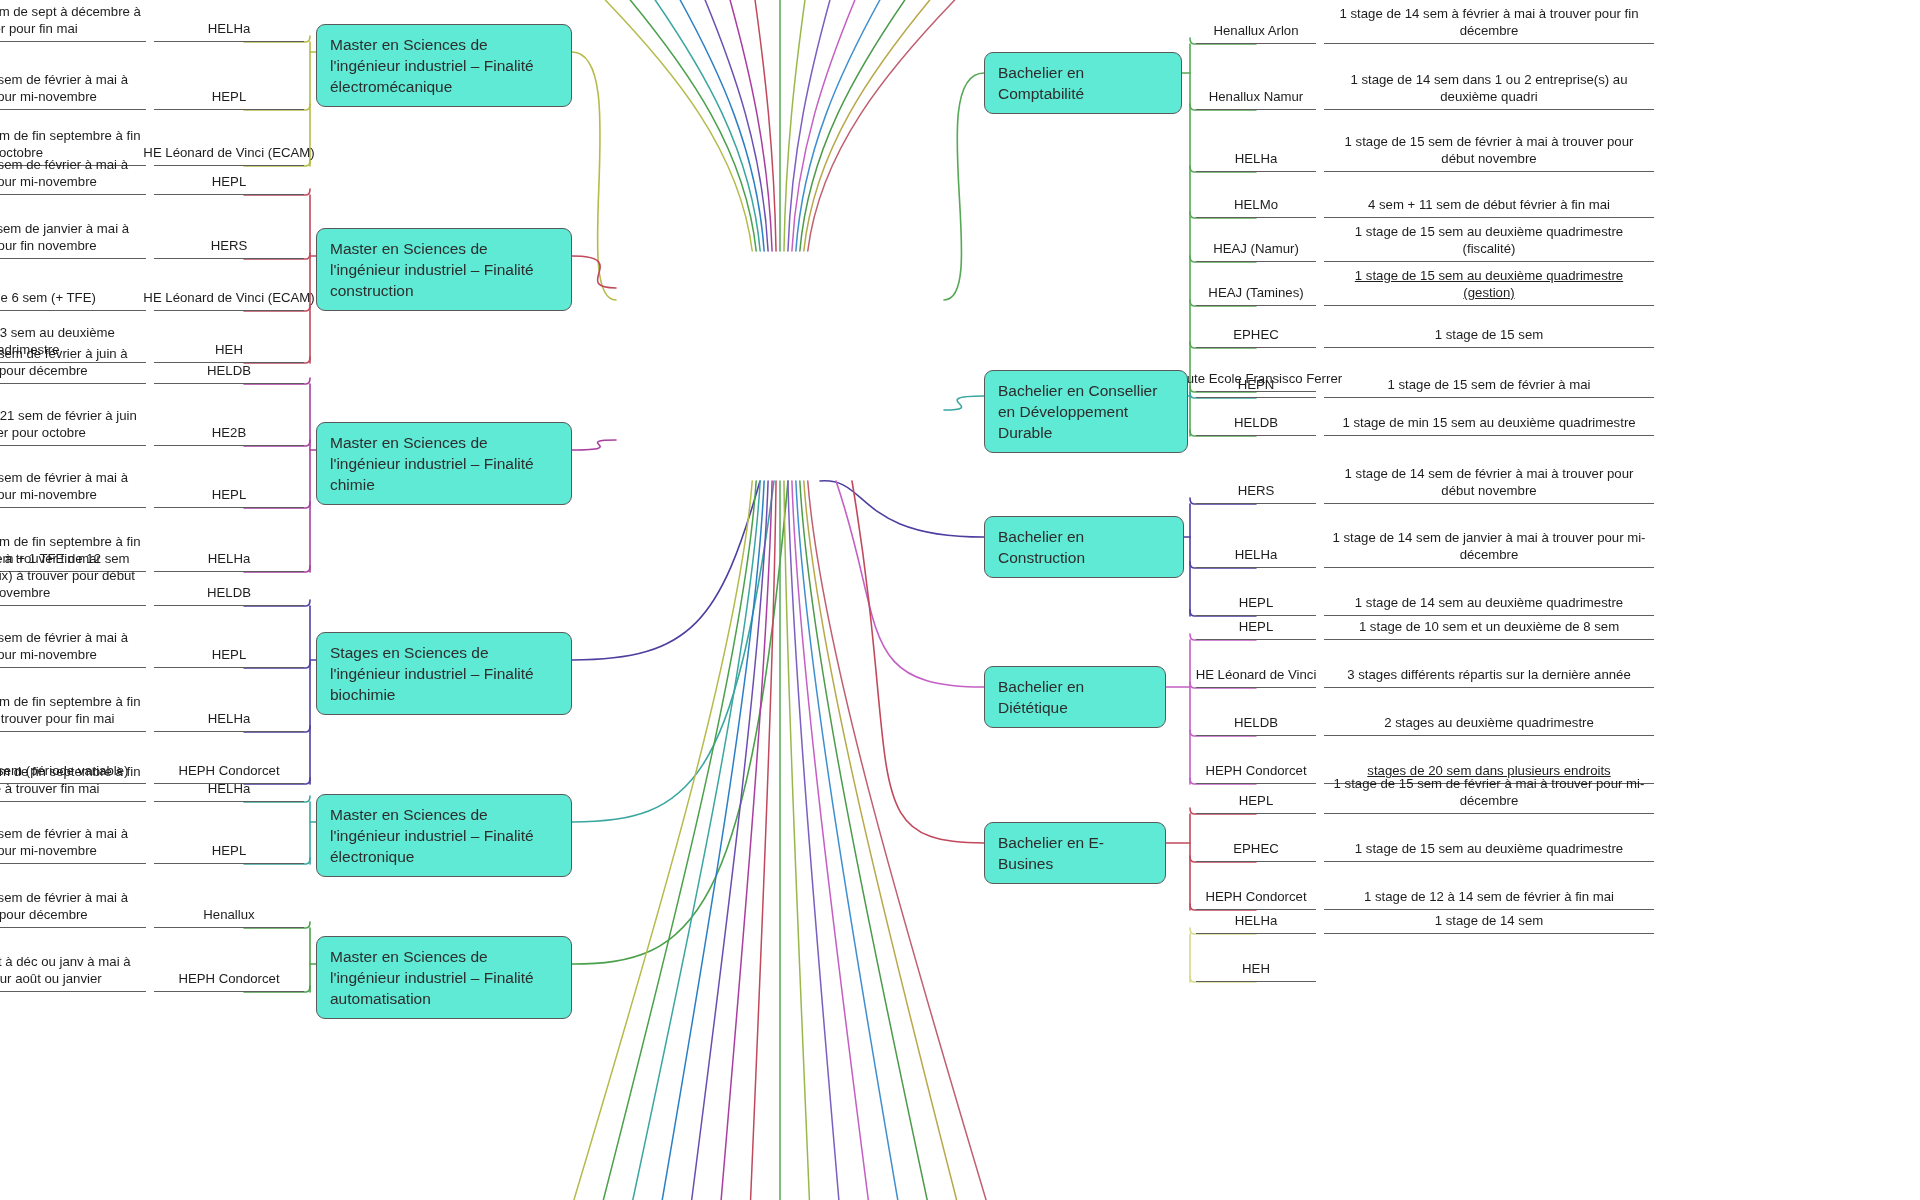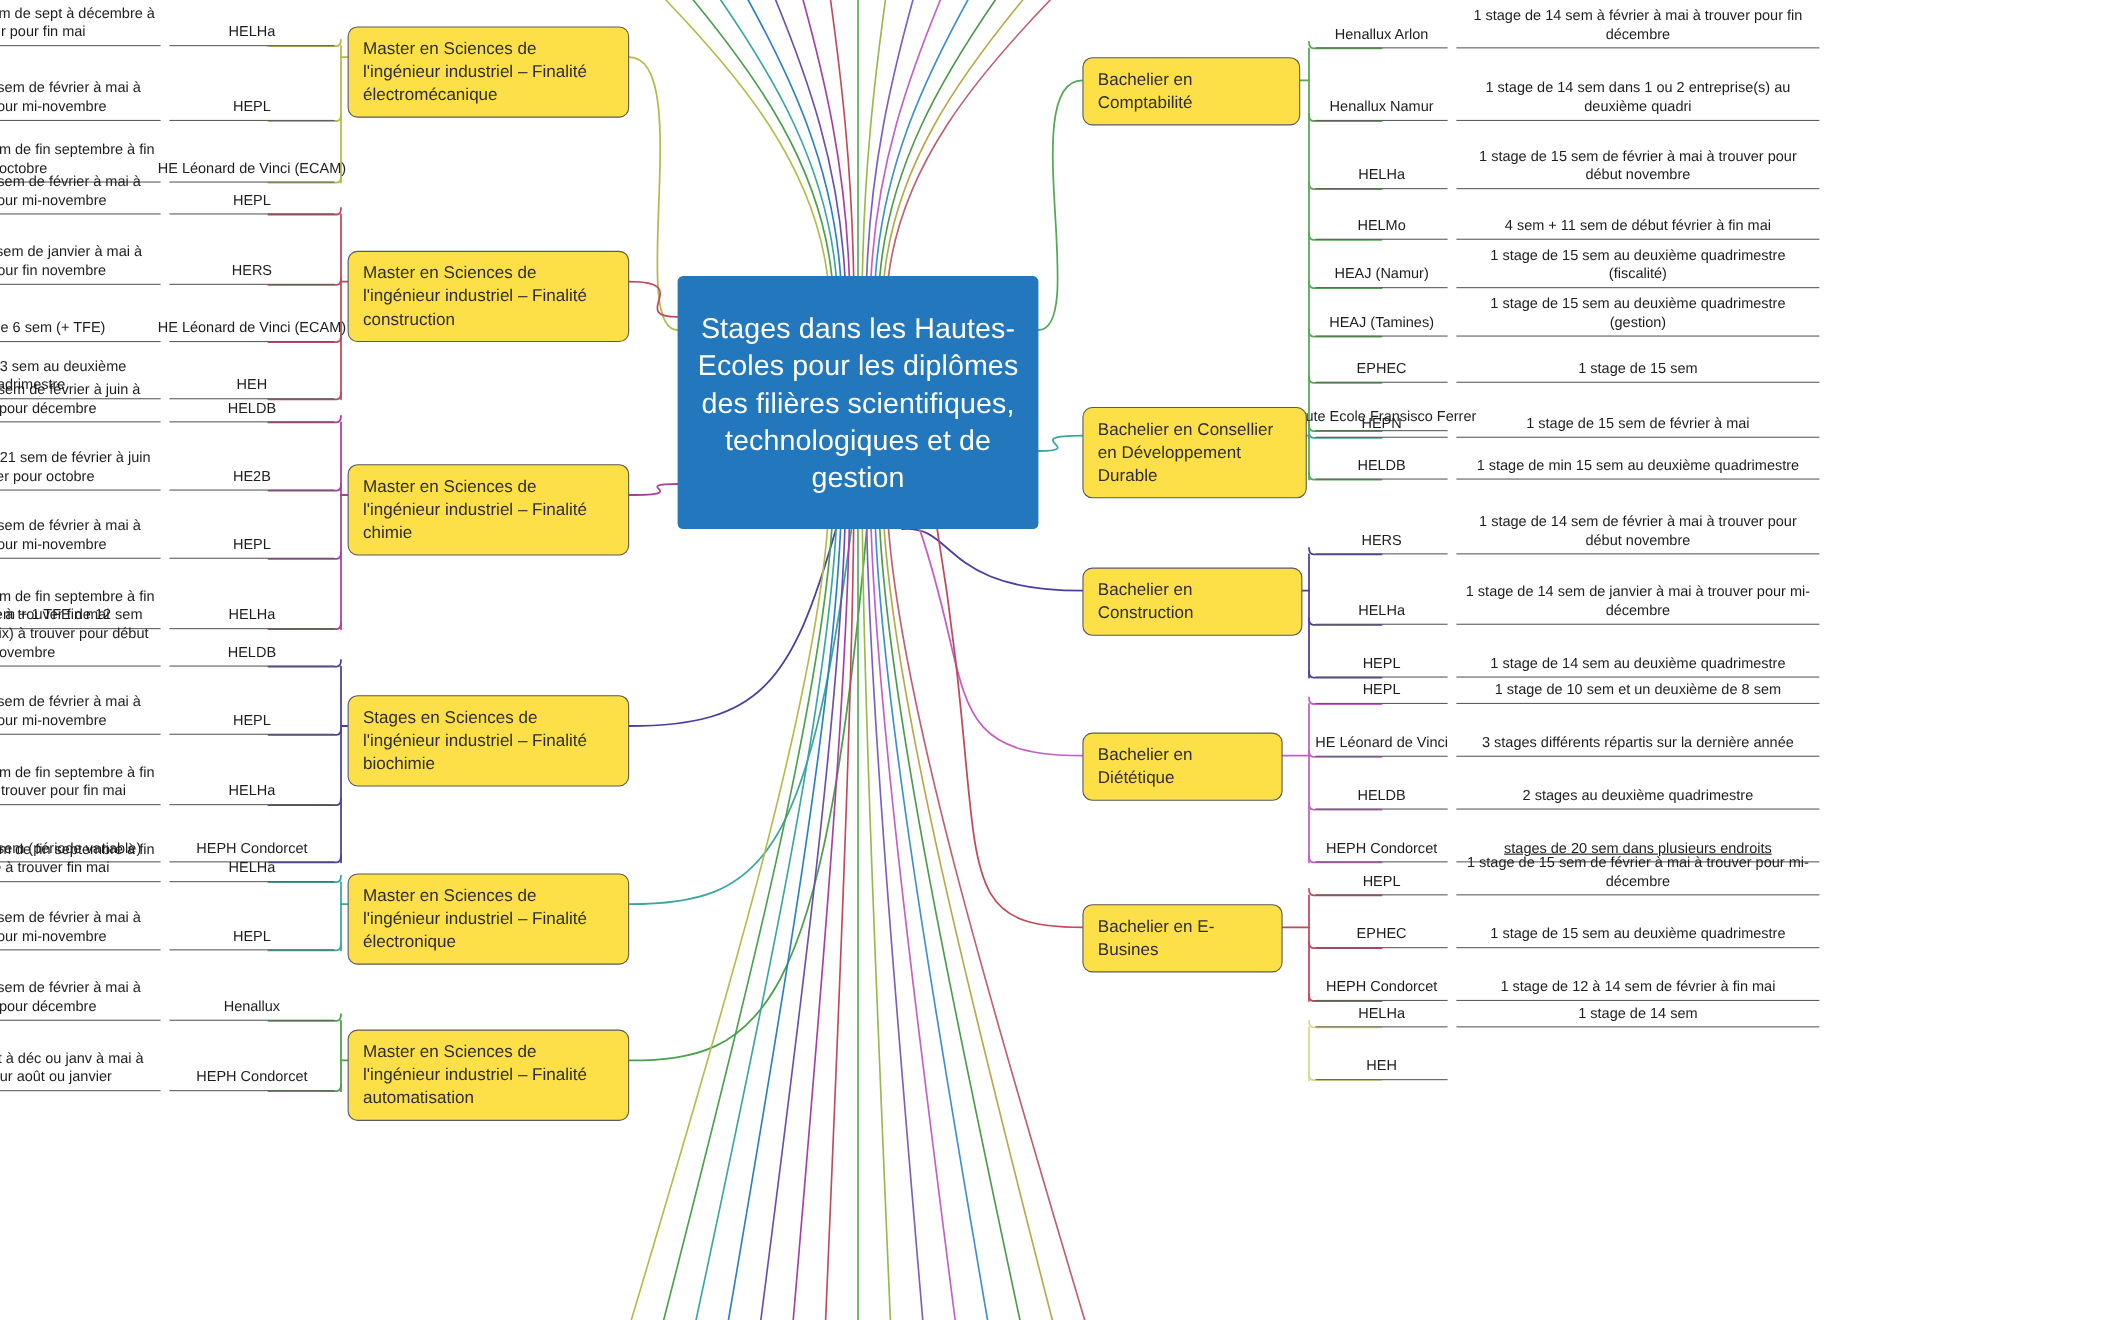--- a/index.html
+++ b/index.html
@@ -13,21 +13,21 @@
   #central {
     position:absolute; left:616px; top:251px; width:328px; height:230px;
     background:#2277bd; border-radius:5px;
     display:flex; align-items:center; justify-content:center; text-align:center;
     color:#ffffff; font-size:26px; line-height:1.31; padding:0 16px;
     font-weight:400; letter-spacing:.1px;
   }
 
   
   .branch {
-    position:absolute; background:#fde047; border:1.5px solid #5a5a5a;
+    position:absolute; background:#5eead4; border:1.5px solid #5a5a5a;
     border-radius:9px; color:#2d2d2d; font-size:15.5px; line-height:1.36;
     padding:9px 13px; display:flex; align-items:center;
   }
   .branch.left  { text-align:left; }
   .branch.right { text-align:left; }
 
   
   .leafgrp { position:absolute; }
   .leaf { position:relative; display:flex; align-items:flex-end; }
   .leaf .cellA, .leaf .cellB {
@@ -148,23 +148,20 @@
       <path d="M 795.872 251 C 803.04 150 841.44 70 879.84 0" stroke="#3f8fd0" stroke-width="1.5" fill="none" stroke-linecap="round"></path>
       <path d="M 795.872 481 C 803.04 640 846.56 900 897.76 1200" stroke="#3f8fd0" stroke-width="1.5" fill="none" stroke-linecap="round"></path>
       <path d="M 799.84 251 C 808.8 150 856.8 70 904.8 0" stroke="#4c9b4c" stroke-width="1.5" fill="none" stroke-linecap="round"></path>
       <path d="M 799.84 481 C 808.8 640 863.2 900 927.2 1200" stroke="#4c9b4c" stroke-width="1.5" fill="none" stroke-linecap="round"></path>
       <path d="M 803.808 251 C 814.5600000000001 150 872.16 70 929.76 0" stroke="#b8a84a" stroke-width="1.5" fill="none" stroke-linecap="round"></path>
       <path d="M 803.808 481 C 814.5600000000001 640 879.84 900 956.64 1200" stroke="#b8a84a" stroke-width="1.5" fill="none" stroke-linecap="round"></path>
       <path d="M 807.776 251 C 820.32 150 887.52 70 954.72 0" stroke="#c05f70" stroke-width="1.5" fill="none" stroke-linecap="round"></path>
       <path d="M 807.776 481 C 820.32 640 896.48 900 986.08 1200" stroke="#c05f70" stroke-width="1.5" fill="none" stroke-linecap="round"></path>
     </svg>
 
-  <div id="central">
-    <span>Stages dans les Hautes-Ecoles pour les diplômes des filières scientifiques, technologiques et de gestion</span>
-  </div>
 
   <div id="nodes">
       <div class="branch left" style="left: 316px; top: 24px; width: 256px; min-height: 56px;">
         <span>Master en Sciences de l'ingénieur industriel – Finalité électromécanique</span>
       </div>
       <div class="leafgrp left" style="left: -104px; top: 0px; width: 408px;">
         <div class="leaf" style="position: absolute; top: -8px; height: 50px; left: 0px; width: 100%;">
           <div class="cellB" style="height: 50px; width: 250px;">1 stage de 15 sem de sept à décembre à trouver pour fin mai</div>
           <div class="gapcell" style="height: 50px;"></div>
           <div class="cellA" style="height: 50px; width: 150px;">HELHa</div>
@@ -310,21 +307,21 @@
           <div class="cellB" style="height: 34px; width: 330px;">4 sem + 11 sem de début février à fin mai</div>
         </div>
         <div class="leaf" style="position: absolute; top: 230px; height: 32px; left: 0px; width: 100%;">
           <div class="cellA" style="height: 32px; width: 120px;">HEAJ (Namur)</div>
           <div class="gapcell" style="height: 32px;"></div>
           <div class="cellB" style="height: 32px; width: 330px;">1 stage de 15 sem au deuxième quadrimestre (fiscalité)</div>
         </div>
         <div class="leaf" style="position: absolute; top: 274px; height: 32px; left: 0px; width: 100%;">
           <div class="cellA" style="height: 32px; width: 120px;">HEAJ (Tamines)</div>
           <div class="gapcell" style="height: 32px;"></div>
-          <div class="cellB" style="height: 32px; width: 330px;">1 stage de 15 sem au deuxième quadrimestre (gestion)</div>
+          <div class="cellB" style="height: 32px; width: 330px; text-decoration: underline;">1 stage de 15 sem au deuxième quadrimestre (gestion)</div>
         </div>
         <div class="leaf" style="position: absolute; top: 318px; height: 30px; left: 0px; width: 100%;">
           <div class="cellA" style="height: 30px; width: 120px;">EPHEC</div>
           <div class="gapcell" style="height: 30px;"></div>
           <div class="cellB" style="height: 30px; width: 330px;">1 stage de 15 sem</div>
         </div>
         <div class="leaf" style="position: absolute; top: 360px; height: 32px; left: 0px; width: 100%;">
           <div class="cellA" style="height: 32px; width: 120px;">Haute Ecole Fransisco Ferrer</div>
           <div class="gapcell" style="height: 32px;"></div>
         </div>

